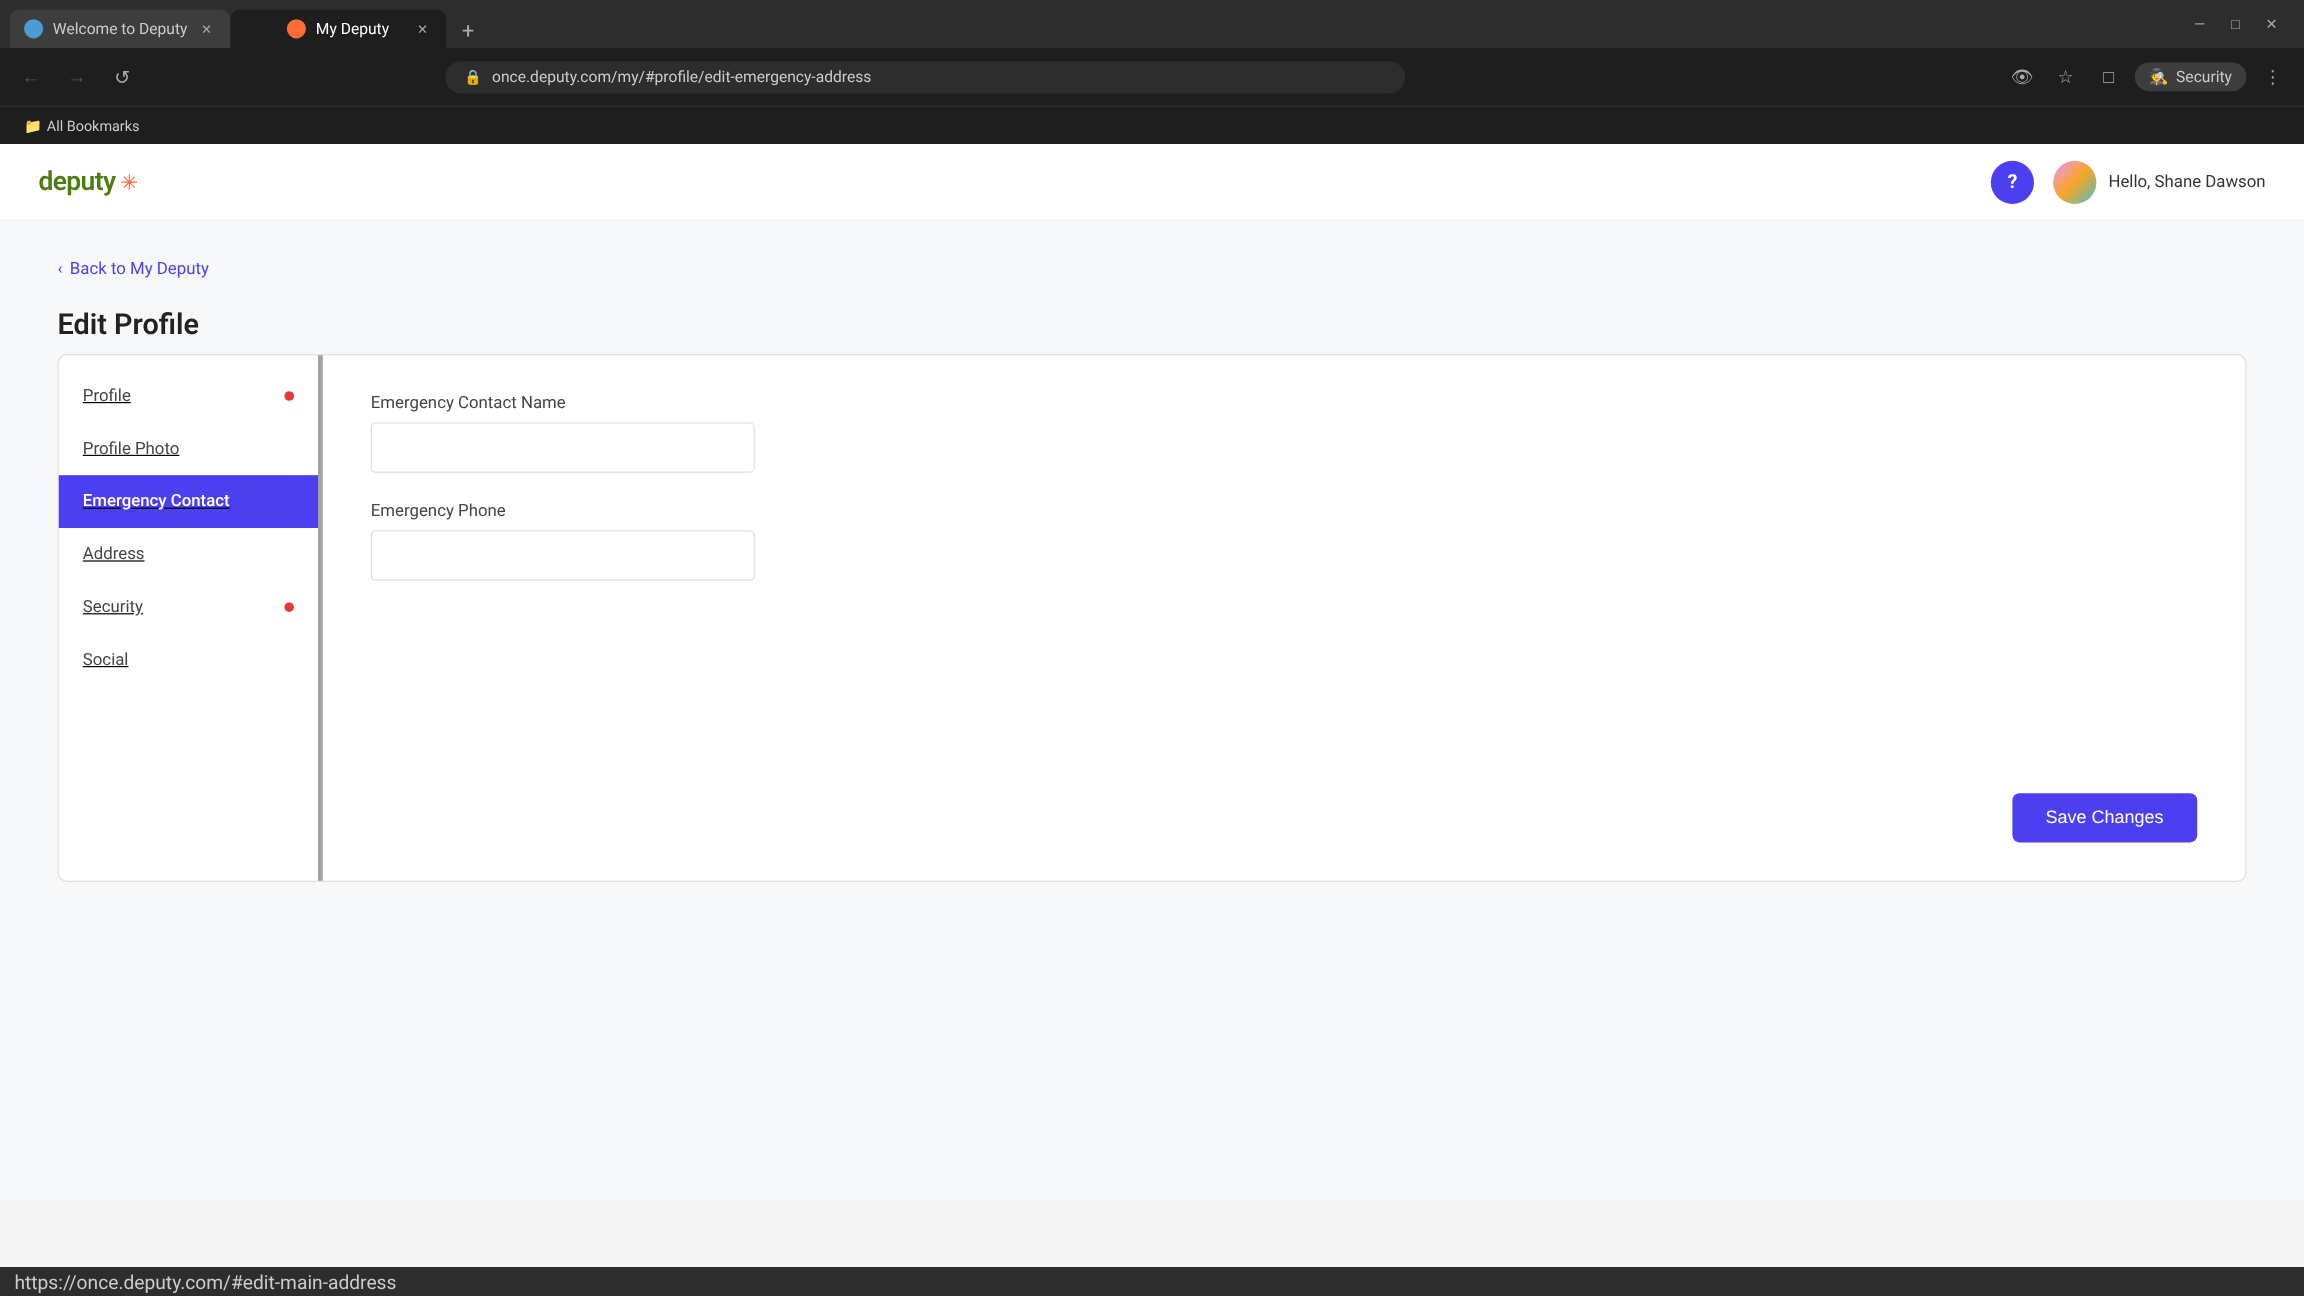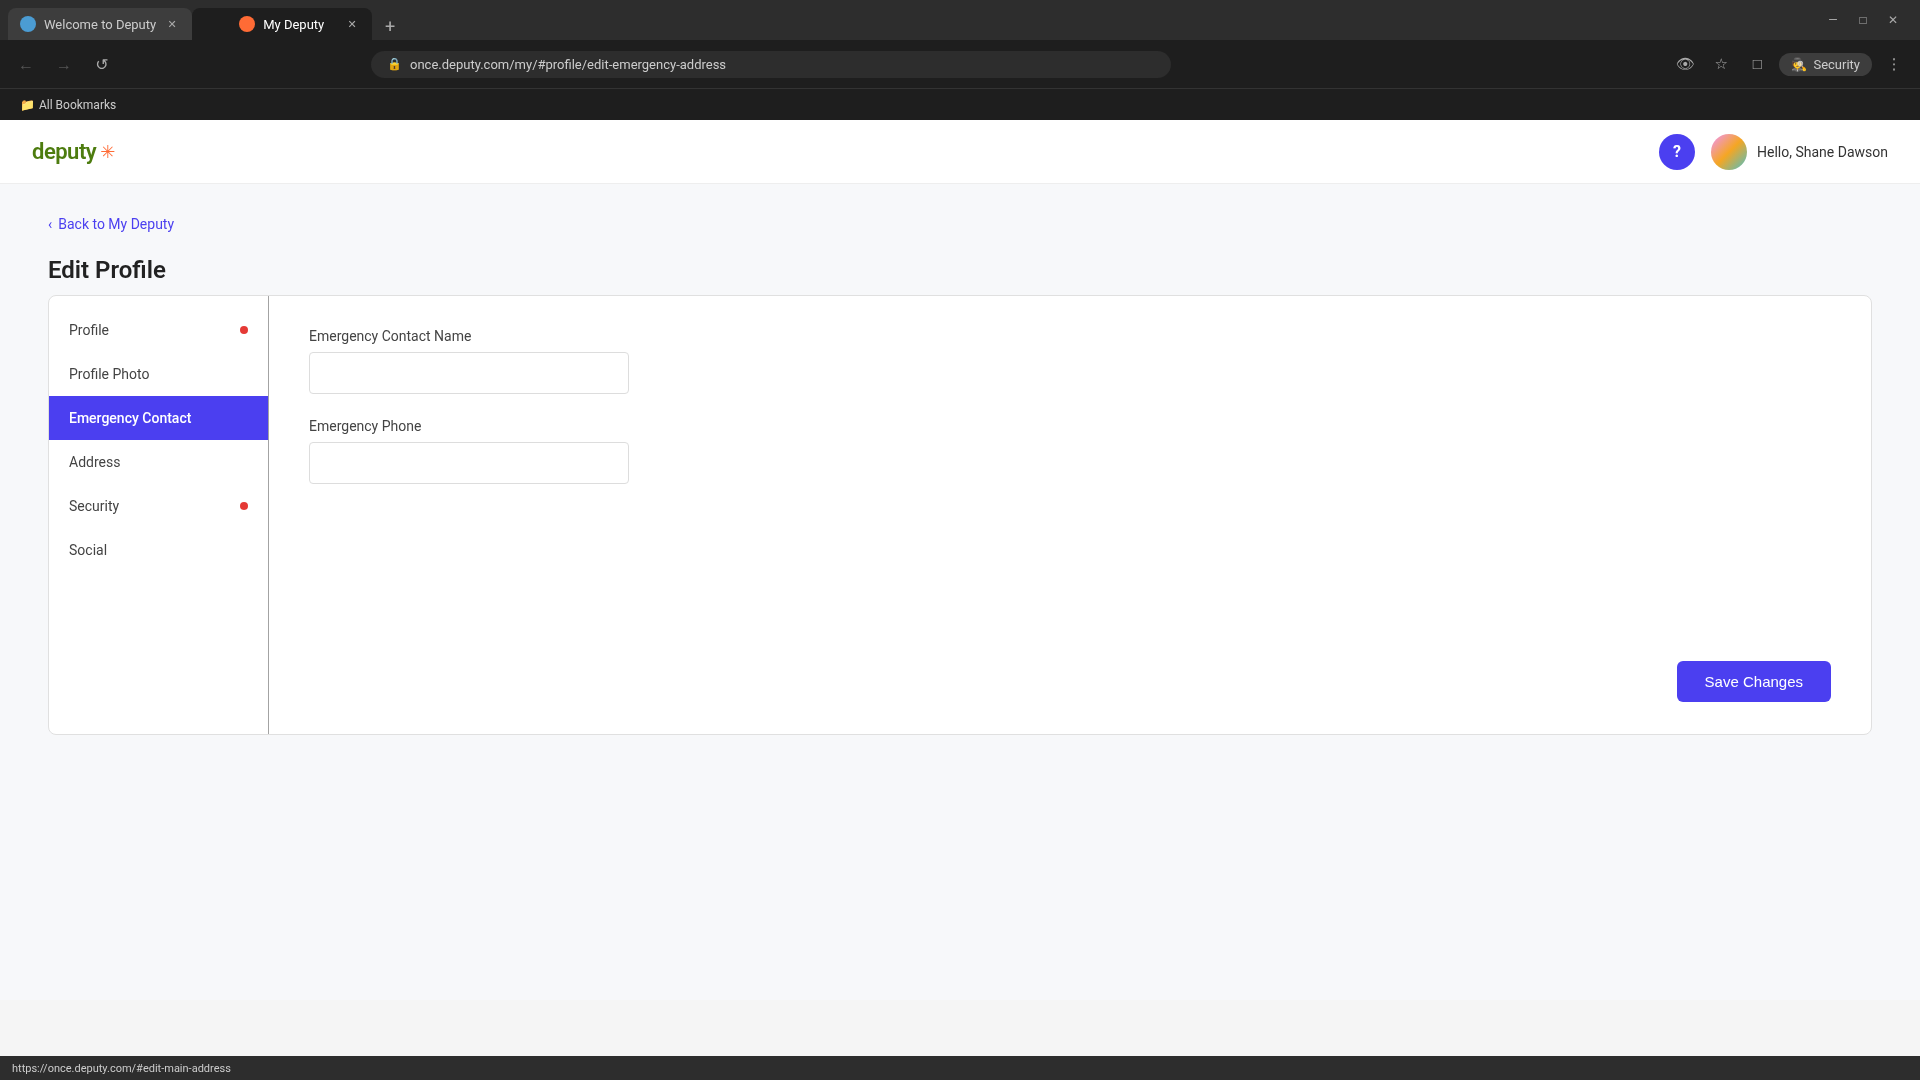--- a/index.html
+++ b/index.html
@@ -280,22 +280,23 @@
       background: #fff;
       border: 1px solid #e0e0e0;
       border-radius: 8px;
       min-height: 440px;
     }
 
     
     .profile-sidebar {
       width: 220px;
       flex-shrink: 0;
-      border-right: 1px solid #a3a3a3;
+      border-right: 4px solid #a3a3a3;
       padding: 12px 0;
+      text-decoration: underline;
     }
     .sidebar-item {
       display: flex;
       align-items: center;
       justify-content: space-between;
       padding: 14px 20px;
       font-size: 14px;
       color: #444;
       cursor: pointer;
       position: relative;
@@ -356,21 +357,21 @@
     }
 
     
     .status-bar {
       position: fixed;
       bottom: 0;
       left: 0;
       right: 0;
       background: #2d2d2d;
       color: #ccc;
-      font-size: 11px;
+      font-size: 16px;
       padding: 4px 12px;
       height: 24px;
       display: flex;
       align-items: center;
     }
   </style>
 </head>
 <body>
 
 <div class="browser-chrome">

